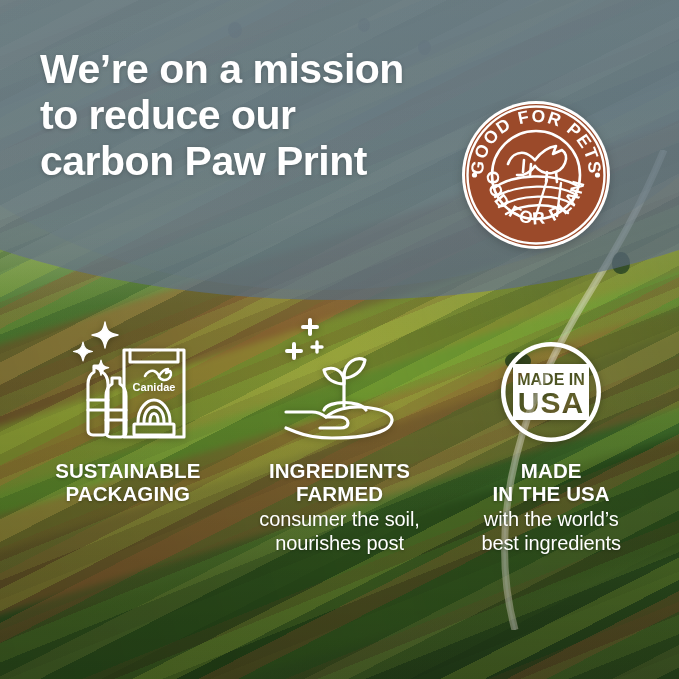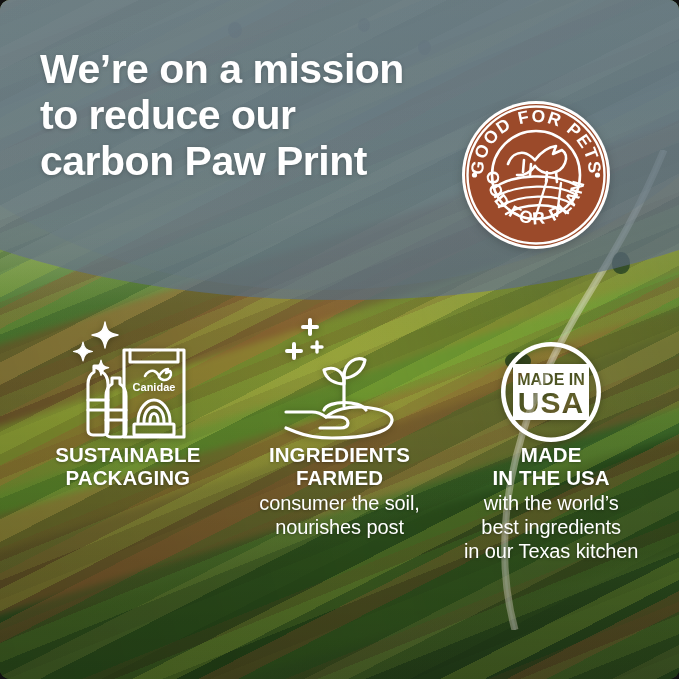--- a/index.html
+++ b/index.html
@@ -6,21 +6,20 @@
   html,body { background:#111; }
   body {
     font-family:"Liberation Sans", sans-serif;
     display:flex; align-items:flex-start; justify-content:flex-start;
   }
   .stage {
     position:relative;
     width:679px; height:679px;
     overflow:hidden;
     background:#2d4a1e;
-    border-radius:10px;
   }
 
   
   .bg { position:absolute; inset:0; overflow:hidden; }
   .bg-base {
     position:absolute; inset:0;
     background:
       linear-gradient(178deg, #6f8f74 0%, #6f8f74 18%, #7f9a6a 26%, #86a35f 33%, #4f7a34 44%, #3f6b2a 58%, #355f24 72%, #2a4a1c 88%, #24401a 100%);
   }
   
@@ -159,21 +158,21 @@
     left:0; top:306px;
     width:679px;
     display:flex;
     align-items:flex-start;
     justify-content:space-between;
     padding:0 22px;
   }
   .col { width:212px; display:flex; flex-direction:column; align-items:center; }
   .col-icon { height:138px; display:flex; align-items:flex-end; justify-content:center; }
   .col-icon svg { display:block; filter:drop-shadow(0 1px 3px rgba(0,0,0,0.28)); }
-  .col-text { margin-top:0; text-align:center; color:#fff; text-shadow:0 1px 3px rgba(0,0,0,0.30); }
+  .col-text { margin-top:16px; text-align:center; color:#fff; text-shadow:0 1px 3px rgba(0,0,0,0.30); }
   .col-title {
     font-weight:700;
     font-size:20.5px;
     line-height:1.12;
     letter-spacing:0.1px;
   }
   .col-sub {
     font-weight:400;
     font-size:20px;
     line-height:1.2;
@@ -367,19 +366,18 @@
         </div>
       </div>
       <div class="col-text">
         <div class="col-title">
           <span>MADE</span>
           <span>IN THE USA</span>
         </div>
         <div class="col-sub">
           <span>with the world’s</span>
           <span>best ingredients</span>
-          <span>in our Texas kitchen</span>
         </div>
       </div>
     </div>
 
   </div>
 </div>
 
 </body></html>

